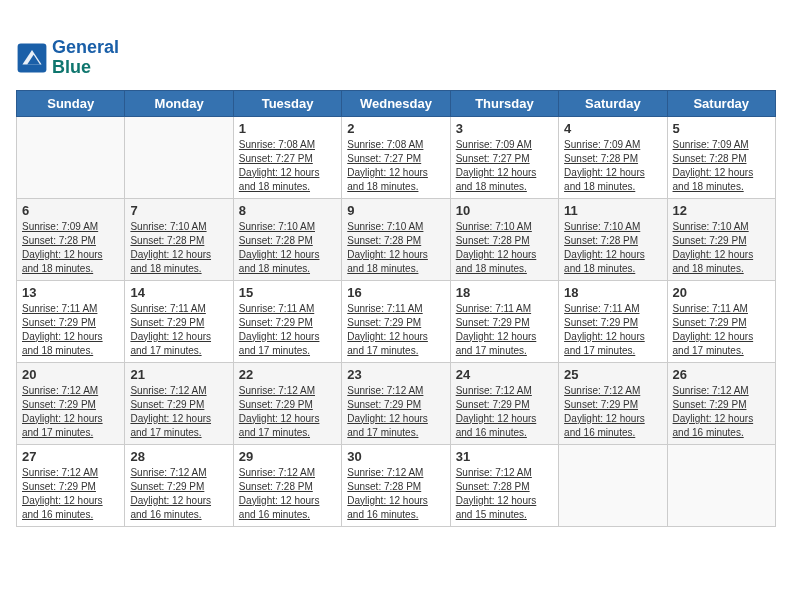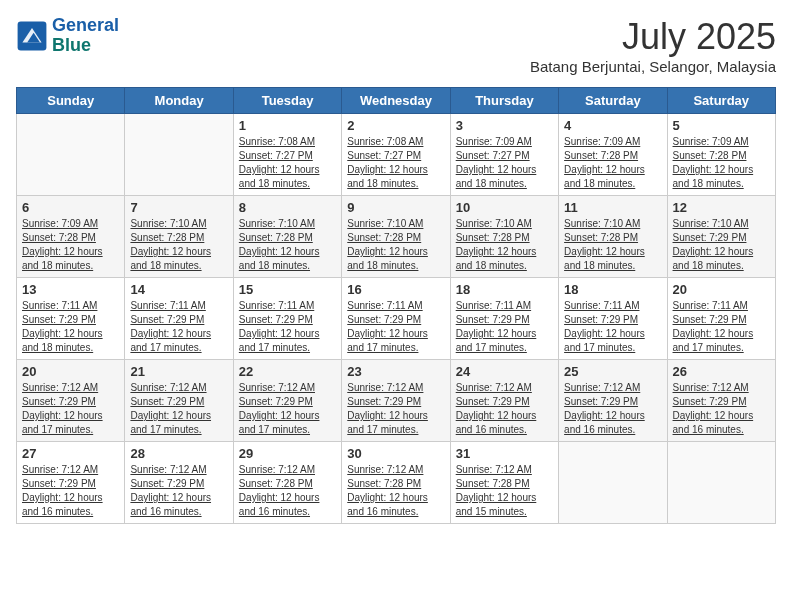--- a/index.html
+++ b/index.html
@@ -8,20 +8,21 @@
       background: #fff;
       width: 792px;
       min-height: 612px;
       padding: 16px;
     }
     .header {
       display: flex;
       justify-content: space-between;
       align-items: flex-start;
       margin-bottom: 12px;
+      margin-top: 22px;
     }
     .logo {
       display: flex;
       align-items: center;
       gap: 4px;
     }
     .logo-text {
       font-size: 18px;
       font-weight: bold;
       color: #333;
@@ -96,24 +97,20 @@
     <svg class="logo-icon" viewBox="0 0 40 40">
       <rect x="2" y="2" width="36" height="36" rx="4" fill="#1a5fa8"></rect>
       <polygon points="8,28 20,10 32,28" fill="white" opacity="0.9"></polygon>
       <polygon points="14,28 22,16 30,28" fill="#1a5fa8"></polygon>
     </svg>
     <div class="logo-text">
       <div><span>General</span></div>
       <div><span style="color:#0f766e">Blue</span></div>
     </div>
   </div>
-  <div class="title-block">
-    <div class="month-year">July 2025</div>
-    <div class="location">Batang Berjuntai, Selangor, Malaysia</div>
-  </div>
 </div>
 
 <table class="calendar">
   <thead>
     <tr>
     <th>Sunday</th>
         <th>Monday</th>
         <th>Tuesday</th>
         <th>Wednesday</th>
         <th>Thursday</th>

